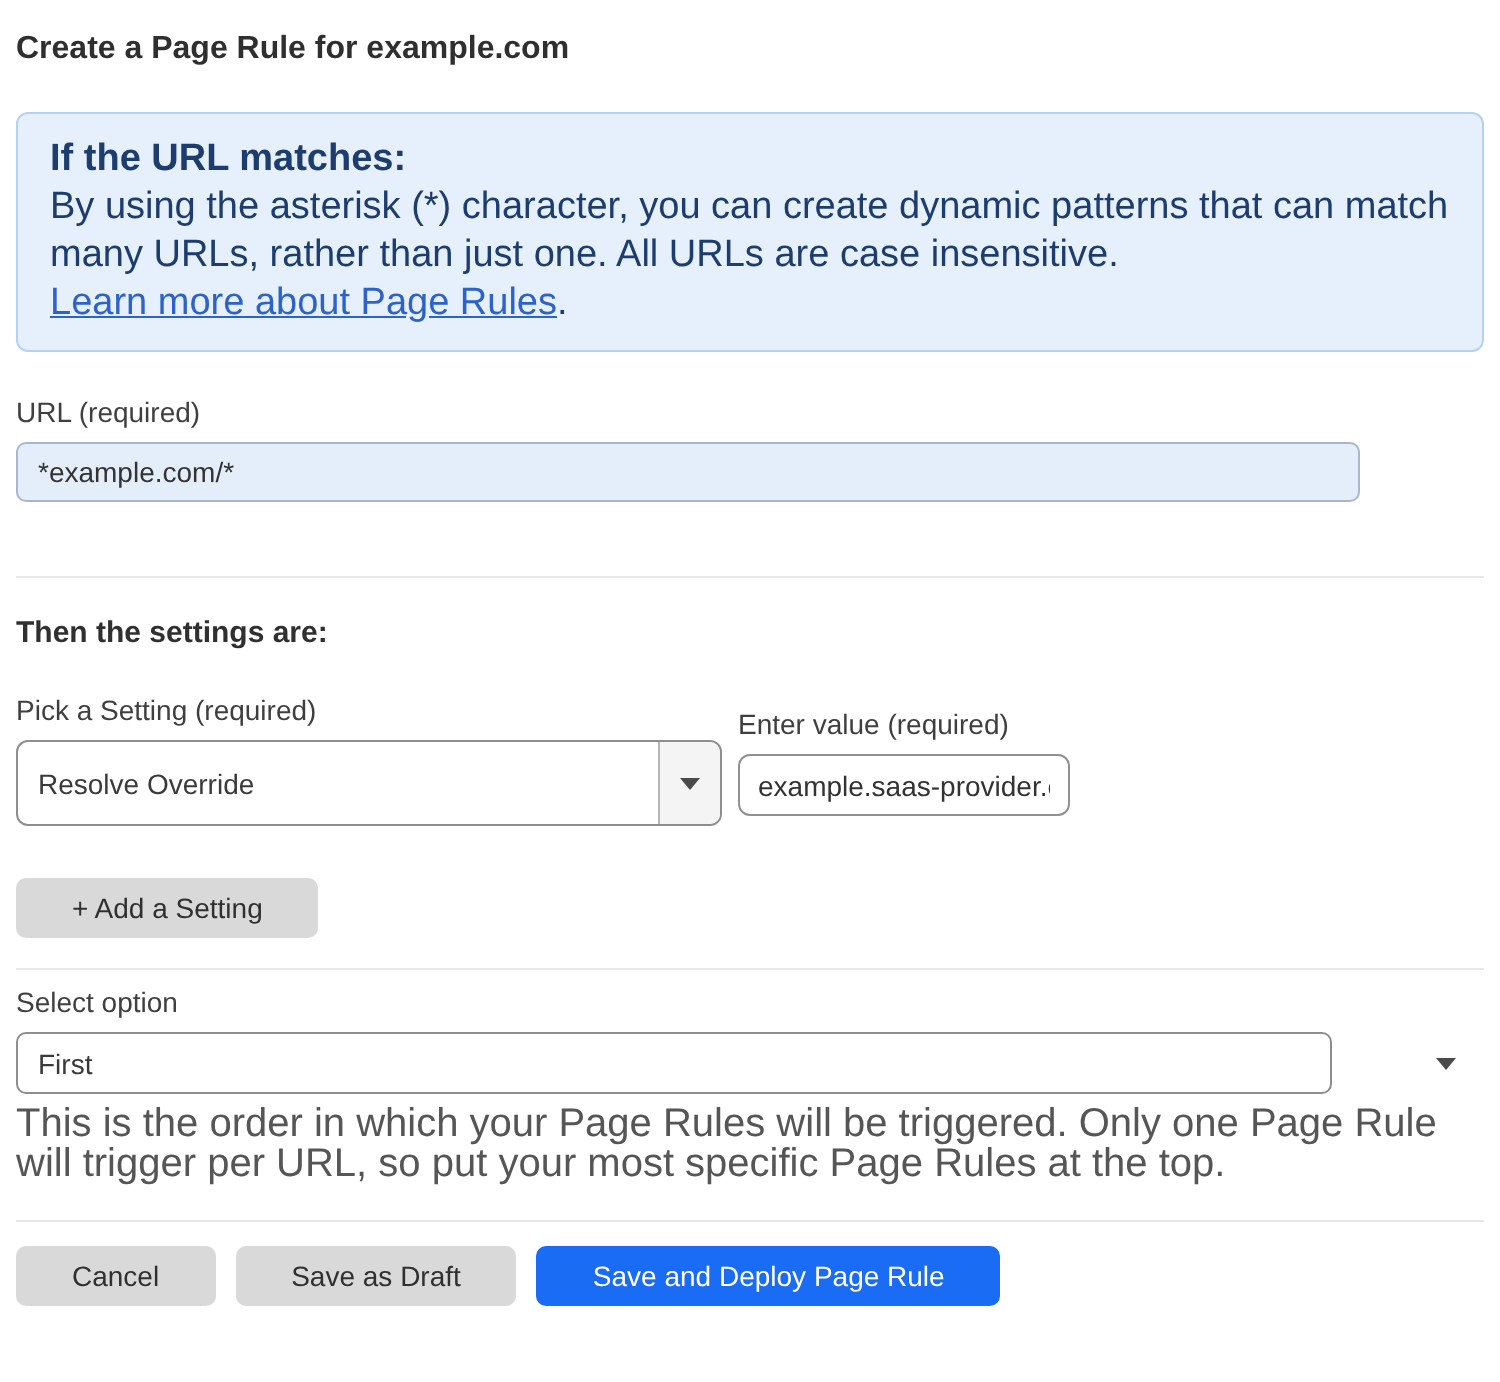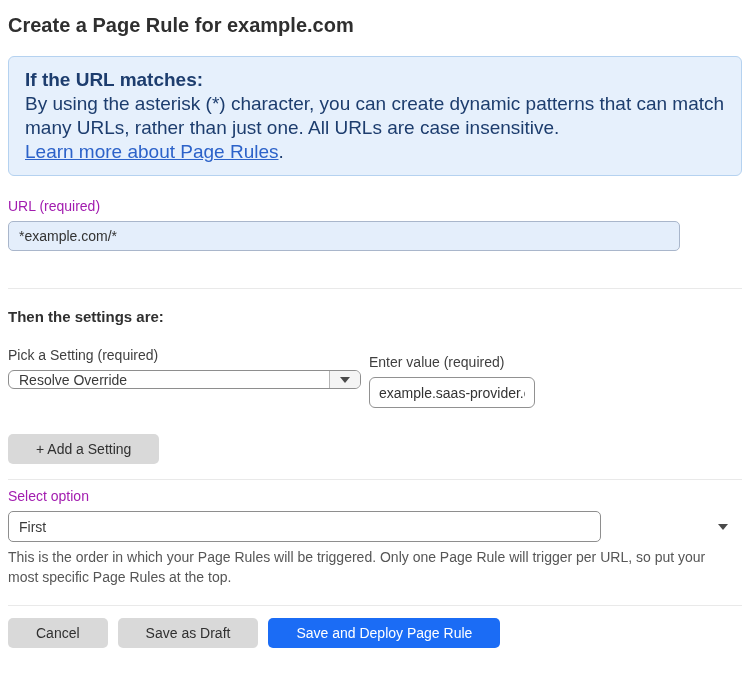--- a/index.html
+++ b/index.html
@@ -5,40 +5,40 @@
   * { box-sizing: border-box; }
   html, body { margin: 0; padding: 0; background: #fff; }
   body {
     width: 750px; height: 691px;
     font-family: "Liberation Sans", sans-serif;
     color: #333; overflow: hidden;
   }
   .container { width: 750px; padding: 0; }
 
   .page-title {
-    margin: 13px 8px 0; font-size: 20px; line-height: 24px;
+    margin: 13px 8px 0; font-size: 16px; line-height: 24px;
     font-weight: bold; color: #2f2f2f;
   }
 
   .info-box {
     margin: 19px 8px 0; padding: 11px 16px;
     background: var(--info-bg, #e6f0fc);
     border: 1px solid var(--info-border, #b5d2f0);
     border-radius: 6px;
     color: var(--info-text, #1d3d6e);
     font-size: 19px; line-height: 24px;
   }
   .info-box .info-heading { font-weight: bold; }
   .info-box a {
     color: var(--link-blue, #2c62c9);
     text-decoration: underline; cursor: pointer;
   }
 
   .field-label {
-    margin: 23px 8px 0; font-size: 14px; line-height: 14px; color: #a21caf;
+    margin: 23px 8px 0; font-size: 14px; line-height: 14px; color: #404040;
   }
 
   .url-input {
     display: block; width: 672px; margin: 8px 8px 0; height: 30px;
     background: var(--input-bg-highlight, #e4eefb);
     border: 1px solid #a9b6cb; border-radius: 5px;
     padding: 0 10px; font-size: 14px; color: #333;
     font-family: "Liberation Sans", sans-serif;
   }
 
@@ -52,21 +52,21 @@
     font-weight: bold; color: #303030;
   }
   .order-heading { margin-top: 17px; font-size: 16px; line-height: 17px; }
 
   .settings-row { display: flex; margin: 23px 8px 0; align-items: flex-start; }
   .settings-col-left { width: 353px; }
   .settings-col-right { margin-left: 8px; margin-top: 7px; }
   .settings-row .col-label { font-size: 14px; line-height: 14px; color: #3f3f3f; }
 
   .select-control {
-    margin-top: 8px; height: 19px; background: #fff;
+    margin-top: 8px; height: 43px; background: #fff;
     border: 1px solid #8e8e8e; border-radius: 6px;
     display: flex; align-items: stretch; cursor: pointer; overflow: hidden;
   }
   .select-control .select-value {
     flex: 1; display: flex; align-items: center;
     padding: 0 10px; font-size: 14px; color: #3a3a3a; white-space: nowrap;
   }
   .select-control .select-arrow-box {
     width: 31px; border-left: 1px solid #b5b5b5; background: #f4f4f4;
     display: flex; align-items: center; justify-content: center;
@@ -88,31 +88,31 @@
     border: none; border-radius: 5px; height: 30px;
     font-family: "Liberation Sans", sans-serif;
     font-size: 14px; cursor: pointer; padding: 0 28px;
   }
   .btn-gray { background: #d9d9d9; color: #303030; }
   .btn-primary { background: var(--accent-blue, #1b6cf5); color: #fff; }
   .add-setting-btn { margin: 26px 8px 0; }
 
   .order-select-wrap { margin: 7px 8px 0; position: relative; }
   .order-select {
-    width: 593px; height: 31px; background: #fff;
+    width: 658px; height: 31px; background: #fff;
     border: 1px solid #8e8e8e; border-radius: 5px;
     display: flex; align-items: center; padding: 0 10px;
     font-size: 14px; color: #3a3a3a; cursor: pointer;
   }
   .order-select .caret { position: absolute; right: 14px; top: 13px; }
 
   .order-label { margin-top: 8px; line-height: 16px; }
 
   .help-text {
-    margin: 5px 8px 0; font-size: 14px; line-height: 20px; color: #565656;
+    margin: 5px 8px 0; font-size: 20px; line-height: 20px; color: #565656;
     max-width: 720px;
   }
 
   .footer-actions { display: flex; margin: 12px 8px 0; gap: 10px; }
 </style>
 </head>
 <body>
 
 <div class="container">
 

